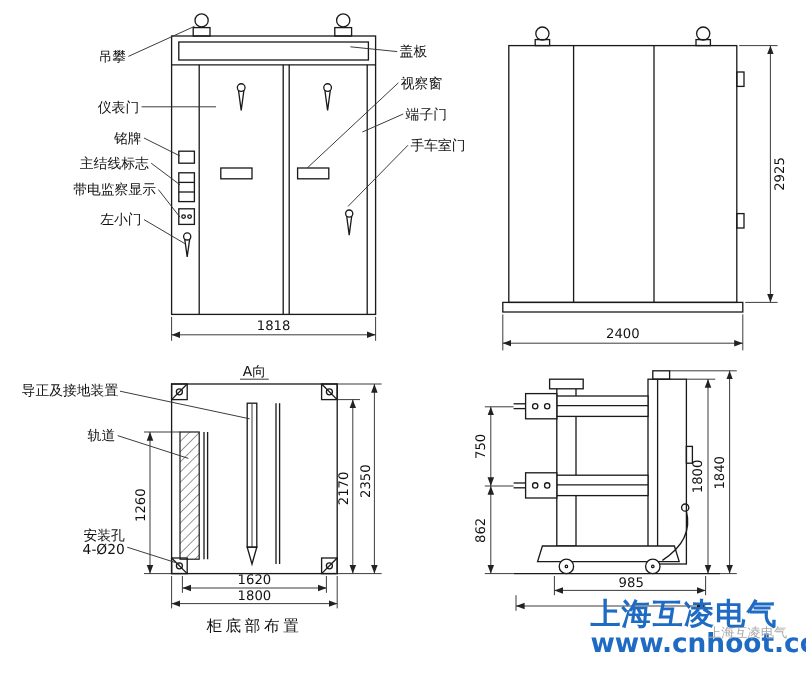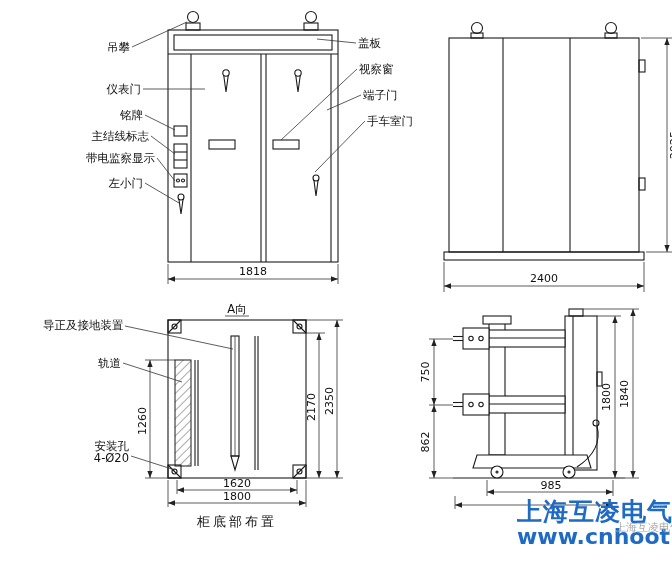--- a/index.html
+++ b/index.html
@@ -1,18 +1,18 @@
 <!DOCTYPE html>
 <html style="--c-line: #1a1a1a; --c-watermark_blue: #1f6bc4; --c-caption_grey: #a9a9a9;"><head>
 <meta charset="utf-8">
 <style>
   * { margin:0; padding:0; box-sizing:border-box; }
   html,body { width:672px; height:561px; background:#ffffff; overflow:hidden;
               font-family:"DejaVu Sans", sans-serif; position:relative; }
-  .stage { position:absolute; left:0; top:0; width:540px; height:561px;margin-left:25px; }
+  .stage { position:absolute; left:0; top:0; width:540px; height:561px; }
   svg text { fill:#111; font-family:"DejaVu Sans", sans-serif; }
   .lbl    { font-size:11.5px; }
   .dimtxt { font-size:11px; }
   .title-txt { font-size:13px; letter-spacing:3px; }
   .ln  { fill:none; stroke:#1a1a1a; stroke-width:1.1; }
   .lnf { fill:#ffffff; stroke:#1a1a1a; stroke-width:1.1; }
   .dim, .lead { fill:none; stroke:#333; stroke-width:0.8; }
   .arrow2 { marker-start:url(#arr); marker-end:url(#arr); }
   .hatchrect { fill:url(#hatch); stroke:#1a1a1a; stroke-width:1; }
   .watermark { position:absolute; left:492px; top:498px; width:180px; }

